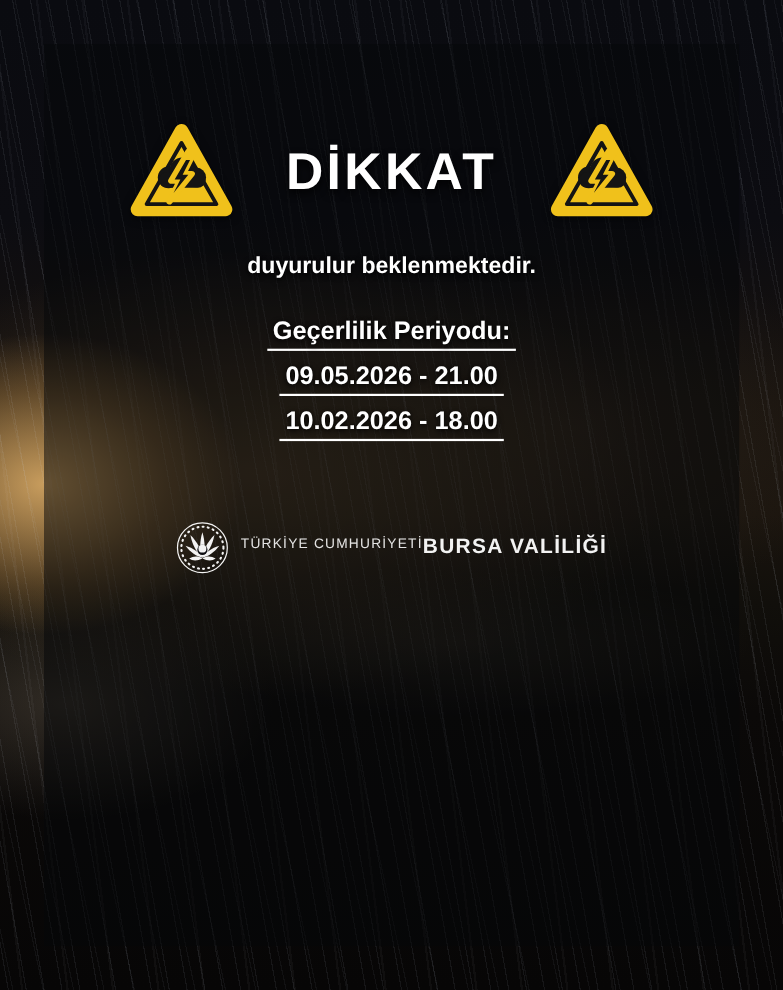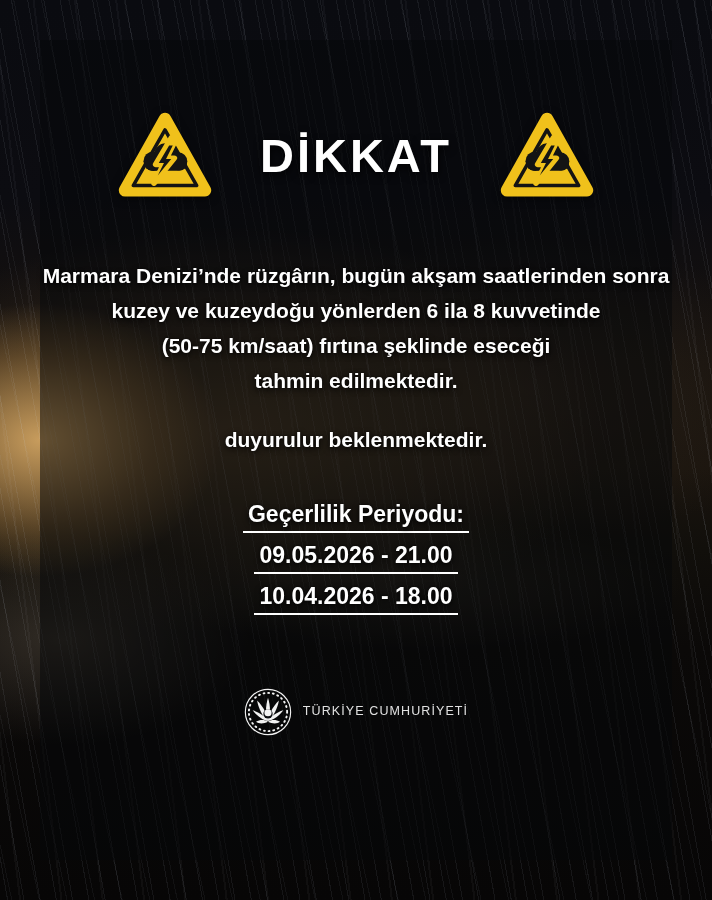--- a/index.html
+++ b/index.html
@@ -36,21 +36,21 @@
   .title{
     font-size:47px;font-weight:bold;letter-spacing:3px;line-height:1;
     text-shadow:0 3px 8px rgba(0,0,0,0.9);
   }
   .warn-tri{width:94px;height:90px;filter:drop-shadow(0 2px 4px rgba(0,0,0,0.6));}
   .tri-outer{fill:var(--warning_yellow,#F0C11B);stroke:var(--warning_yellow,#F0C11B);}
   .tri-inner{fill:none;stroke:#141414;}
   .para{font-size:21px;font-weight:bold;line-height:35px;}
   .para-1{margin-top:58px;}
   .para-2{margin-top:24px;}
-  .validity{margin-top:44px;font-size:23px;font-weight:bold;text-decoration:underline;}
+  .validity{margin-top:28px;font-size:23px;font-weight:bold;text-decoration:underline;}
   .validity .row{display:block;margin-bottom:9px;}
   .validity .u{
     display:inline-block;padding:0 5px 3px 5px;border-bottom:2px solid #fff;
   }
   .closing{margin-top:38px;font-size:23px;font-weight:bold;}
   .footer{
     margin-top:64px;display:flex;align-items:center;gap:11px;opacity:.95;
   }
   .emblem{width:48px;height:48px;}
   .footer-text{display:flex;flex-direction:row;align-items:flex-start;text-align:left;}
@@ -94,40 +94,34 @@
             <circle cx="61" cy="56" r="15"></circle>
             <circle cx="77" cy="64" r="11.5"></circle>
             <rect x="34" y="58" width="54" height="18" rx="9"></rect>
           </g>
           <path d="M68,34 L48,68 L58,68 L46,92 L72,60 L62,60 L75,34 Z" fill="var(--warning_yellow,#F0C11B)" stroke="var(--warning_yellow,#F0C11B)" stroke-width="7" stroke-linejoin="round"></path>
           <path d="M68,34 L48,68 L58,68 L46,92 L72,60 L62,60 L75,34 Z" fill="#141414" transform="translate(60,63) scale(0.66) translate(-60,-63)"></path>
         </g>
       </svg>
     </div>
 
-    <div class="para para-1 t-shadow">
-      <div>Marmara Denizi’nde rüzgârın, bugün akşam saatlerinden sonra</div>
-      <div>kuzey ve kuzeydoğu yönlerden 6 ila 8 kuvvetinde</div>
-      <div>(50-75 km/saat) fırtına şeklinde eseceği</div>
-      <div>tahmin edilmektedir.</div>
-    </div>
 
     <div class="para para-2 t-shadow">
       <div>duyurulur beklenmektedir.</div>
     </div>
 
     <div class="validity t-shadow">
       <span class="row">
         <span class="u">Geçerlilik Periyodu:</span>
       </span>
       <span class="row">
         <span class="u">09.05.2026 - 21.00</span>
       </span>
       <span class="row">
-        <span class="u">10.04.2026 - 18.00</span>
+        <span class="u">10.02.2026 - 18.00</span>
       </span>
     </div>
 
 
     <div class="footer">
       <svg class="emblem" viewBox="0 0 64 64" aria-hidden="true">
         <circle cx="32" cy="32" r="30.2" fill="none" stroke="#fff" stroke-width="1.5"></circle>
         <circle cx="32" cy="32" r="25.5" fill="none" stroke="#fff" stroke-width="2.6" stroke-dasharray="1.1 5.2" stroke-linecap="round"></circle>
         <g fill="#fff">
           <g>
@@ -138,17 +132,18 @@
             <path d="M32,44 C29,38 29,28 32,19 C35,28 35,38 32,44 Z" transform="rotate(55 32 44)"></path>
             <path d="M32,45 C26,48 20,48 16,45 C21,42 27,41.5 32,45 Z"></path>
             <path d="M32,45 C38,48 44,48 48,45 C43,42 37,41.5 32,45 Z"></path>
           </g>
           <circle cx="32" cy="34.5" r="6.2" fill="#0b0c10"></circle>
           <circle cx="32" cy="33" r="4.8" fill="#fff"></circle>
         </g>
       </svg>
       <div class="footer-text">
         <div class="footer-country">TÜRKİYE CUMHURİYETİ</div>
+        <div class="footer-org">BURSA VALİLİĞİ</div>
       </div>
     </div>
 
   </div>
 </div>
 
 </body></html>

